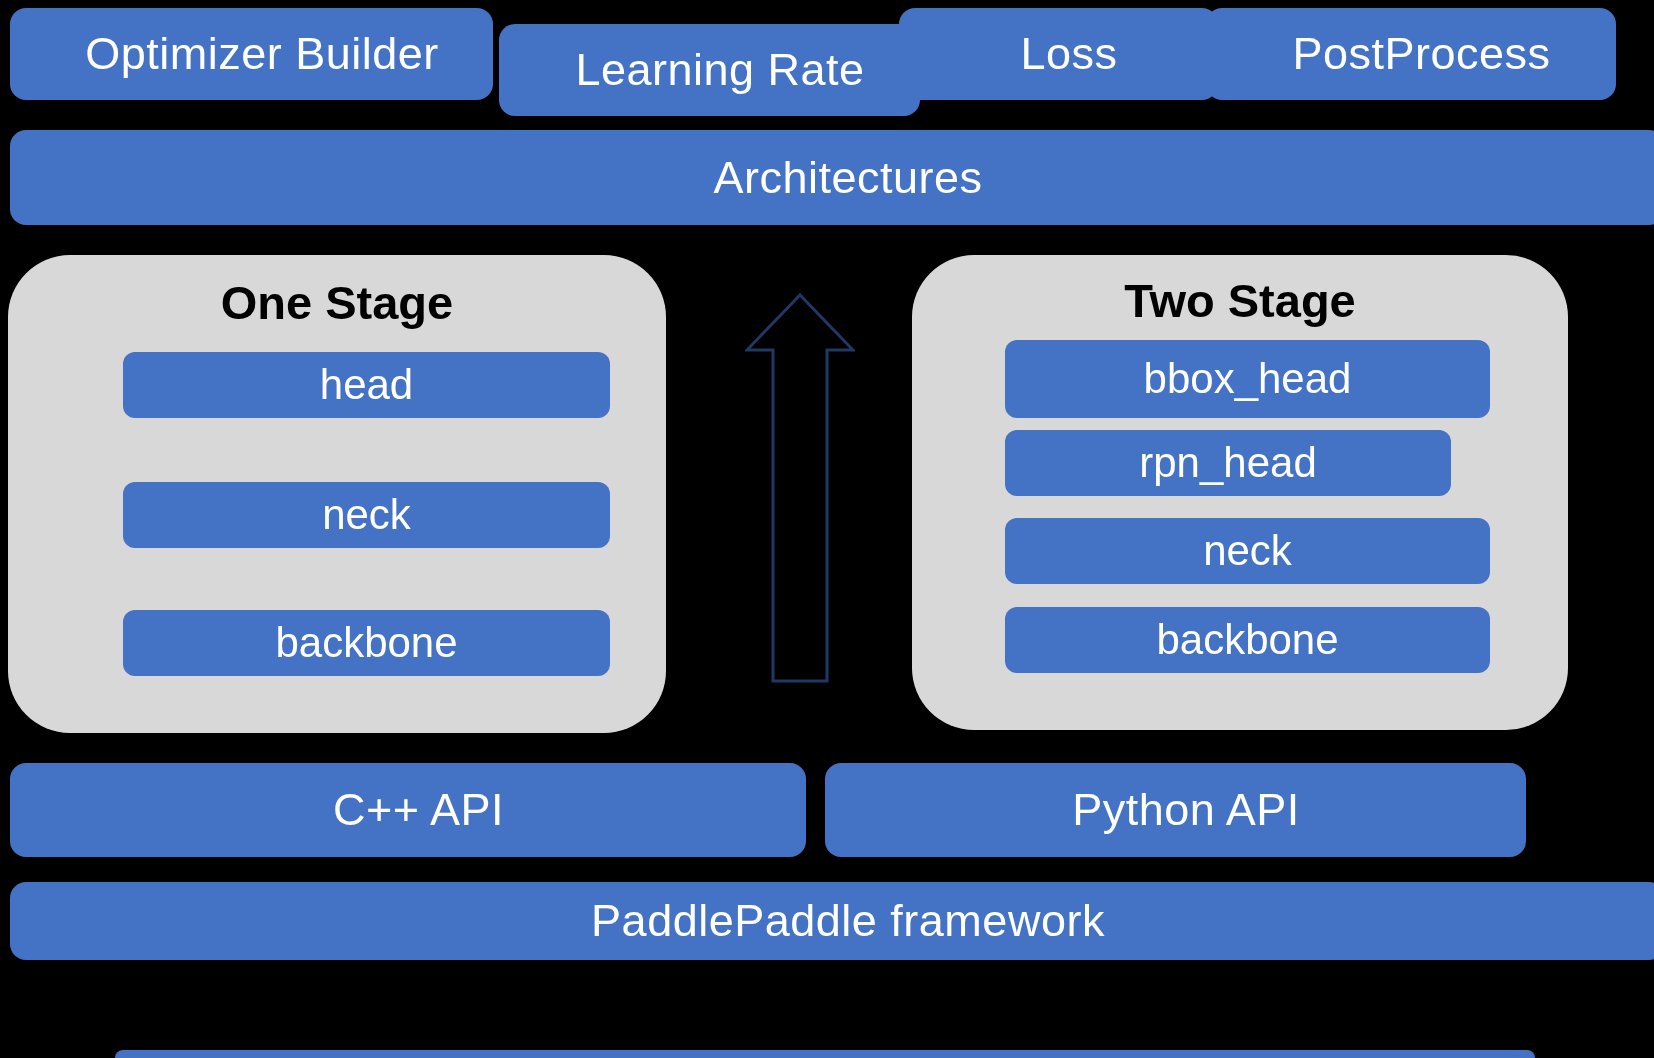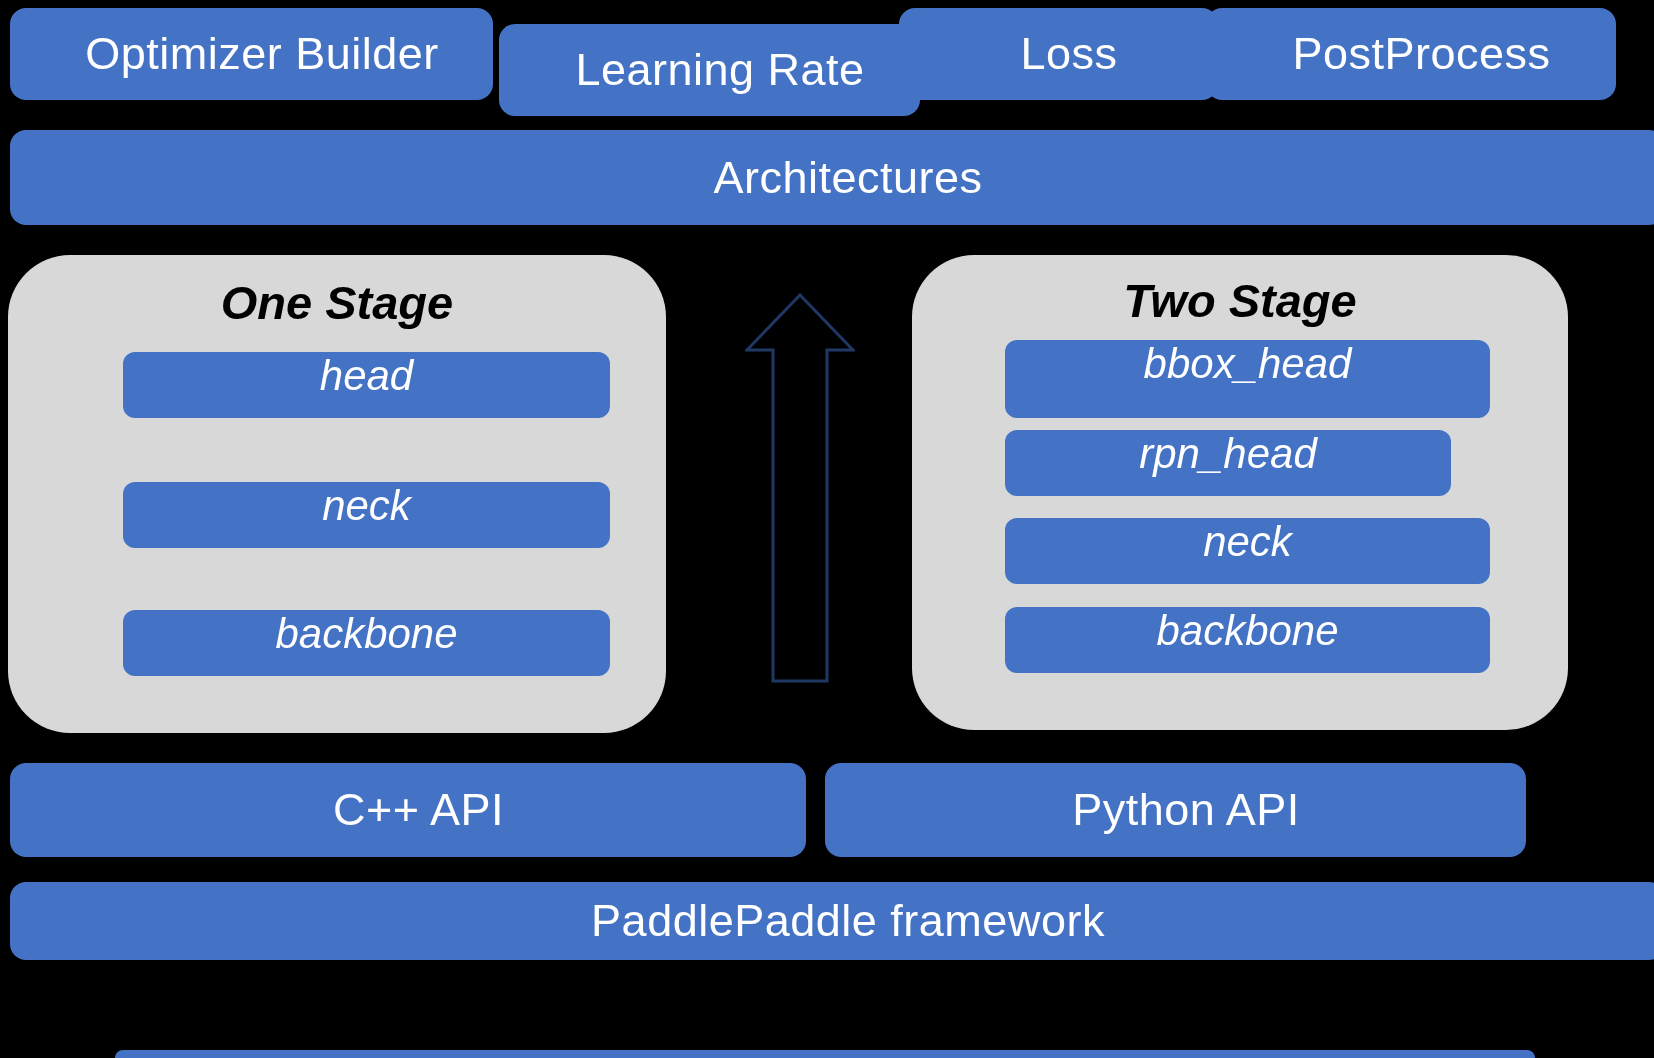--- a/index.html
+++ b/index.html
@@ -26,37 +26,36 @@
     font-size: 45px;
     font-weight: 400;
     letter-spacing: 0.5px;
     white-space: nowrap;
     padding-left: 21px;
   }
   .gray-panel {
     position: absolute;
     background: #D8D8D8;
     border-radius: 62px;
-    font-style: italic;
   }
   .panel-title {
     position: absolute;
     left: 0;
     width: 100%;
     text-align: center;
     color: #000000;
     font-size: 47px;
     font-weight: 700;
   }
   .layer-bar {
     position: absolute;
     background: #4472C4;
     color: #FFFFFF;
     display: flex;
-    align-items: flex-start;
+    align-items: center;
     justify-content: center;
     border-radius: 12px;
     font-size: 42px;
     font-weight: 400;
   }
   .arrow-wrap {
     position: absolute;
   }
   .partial-bar {
     position: absolute;

